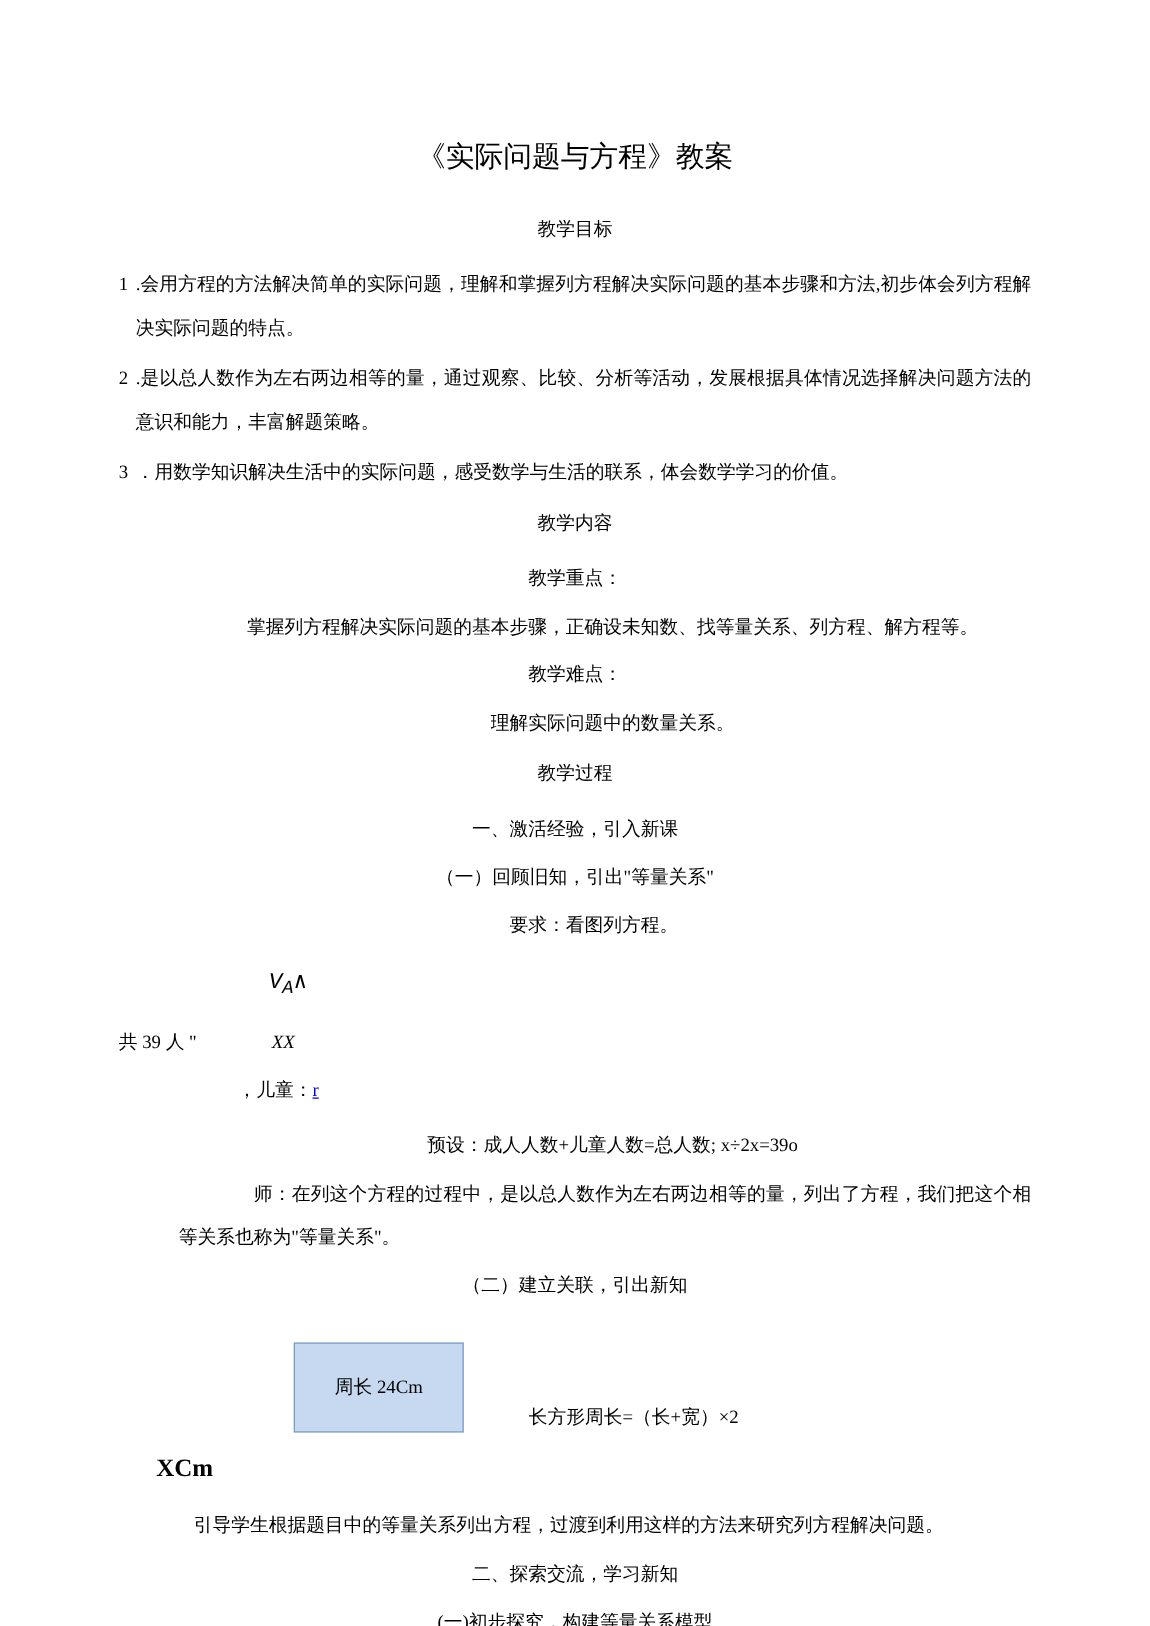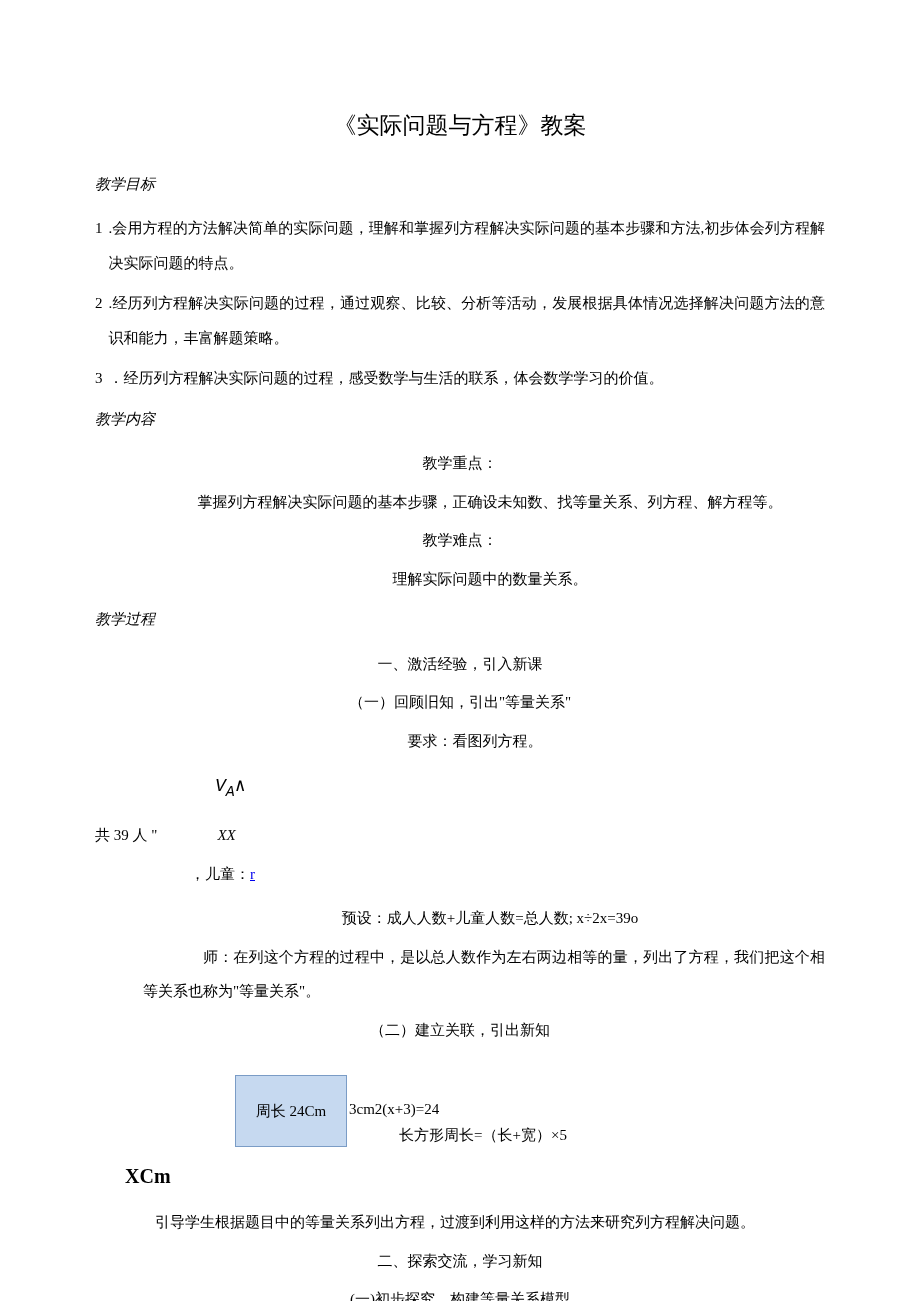--- a/index.html
+++ b/index.html
@@ -16,24 +16,24 @@
       color: #000000;
       line-height: 2.3;
     }
     .title {
       text-align: center;
       font-size: 23px;
       font-weight: normal;
       margin-bottom: 14px;
     }
     .section-heading {
+      text-align: center;
       font-size: 15px;
       margin-bottom: 10px;
       margin-top: 6px;
-      font-style: italic;
     }
     .numbered-item {
       display: flex;
       margin-bottom: 6px;
     }
     .numbered-item .num {
       white-space: nowrap;
       margin-right: 6px;
     }
     .numbered-item .text {
@@ -82,21 +82,21 @@
       font-family: "Times New Roman", serif;
     }
     .rect-container {
       display: flex;
       align-items: flex-end;
       padding-left: 140px;
       margin-top: 28px;
       margin-bottom: 6px;
     }
     .rect-box {
-      width: 112px;
+      width: 136px;
       height: 72px;
       background: #c6d9f0;
       border: 1px solid #7a9cc6;
       display: flex;
       align-items: center;
       justify-content: center;
       font-size: 15px;
     }
     .rect-right {
       font-size: 15px;
@@ -124,26 +124,26 @@
 
 <div class="section-heading">教学目标</div>
 
 <div class="numbered-item">
   <div class="num">1</div>
   <div class="text">.会用方程的方法解决简单的实际问题，理解和掌握列方程解决实际问题的基本步骤和方法,初步体会列方程解决实际问题的特点。</div>
 </div>
 
 <div class="numbered-item">
   <div class="num">2</div>
-  <div class="text">.经历列方程解决实际问题的过程，通过观察、比较、分析等活动，发展根据具体情况选择解决问题方法的意识和能力，丰富解题策略。</div>
+  <div class="text">.是以总人数作为左右两边相等的量，通过观察、比较、分析等活动，发展根据具体情况选择解决问题方法的意识和能力，丰富解题策略。</div>
 </div>
 
 <div class="numbered-item">
   <div class="num">3</div>
-  <div class="text">．经历列方程解决实际问题的过程，感受数学与生活的联系，体会数学学习的价值。</div>
+  <div class="text">．用数学知识解决生活中的实际问题，感受数学与生活的联系，体会数学学习的价值。</div>
 </div>
 
 <div class="section-heading">教学内容</div>
 
 <div class="para">教学重点：</div>
 <div class="para indent2">掌握列方程解决实际问题的基本步骤，正确设未知数、找等量关系、列方程、解方程等。</div>
 
 <div class="para">教学难点：</div>
 <div class="para indent2 space-after">理解实际问题中的数量关系。</div>
 
@@ -167,21 +167,20 @@
 
 <div class="para indent2">预设：成人人数+儿童人数=总人数; x÷2x=39o</div>
 <div class="para indent2" style="text-align:justify;margin-left:48px;">师：在列这个方程的过程中，是以总人数作为左右两边相等的量，列出了方程，我们把这个相等关系也称为"等量关系"。</div>
 <div class="para">（二）建立关联，引出新知</div>
 
 <div class="rect-container">
   <div class="rect-box">
     <span>周长 24Cm</span>
   </div>
   <div class="rect-right">
-    <div class="rect-right-top">3cm2(x+3)=24</div>
-    <div style="padding-left:50px;">长方形周长=（长+宽）×5</div>
+    <div style="padding-left:50px;">长方形周长=（长+宽）×2</div>
   </div>
 </div>
 <div class="xcm">XCm</div>
 
 <div class="para indent2" style="text-align:justify;">引导学生根据题目中的等量关系列出方程，过渡到利用这样的方法来研究列方程解决问题。</div>
 <div class="para">二、探索交流，学习新知</div>
 <div class="para">(一)初步探究，构建等量关系模型</div>
 
 </body></html>

